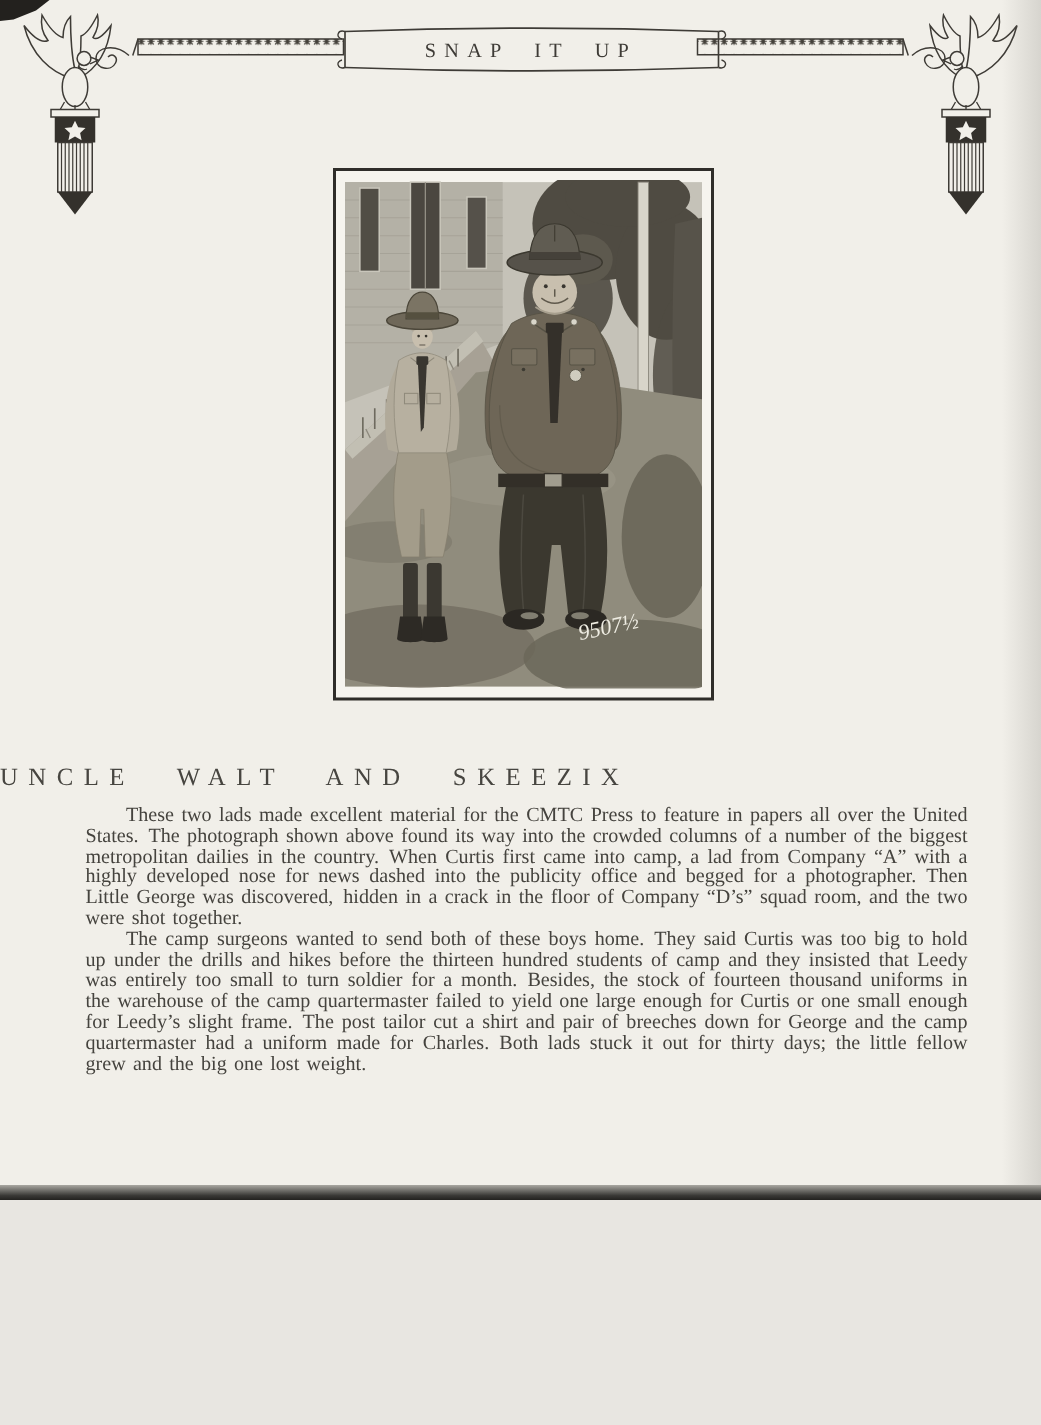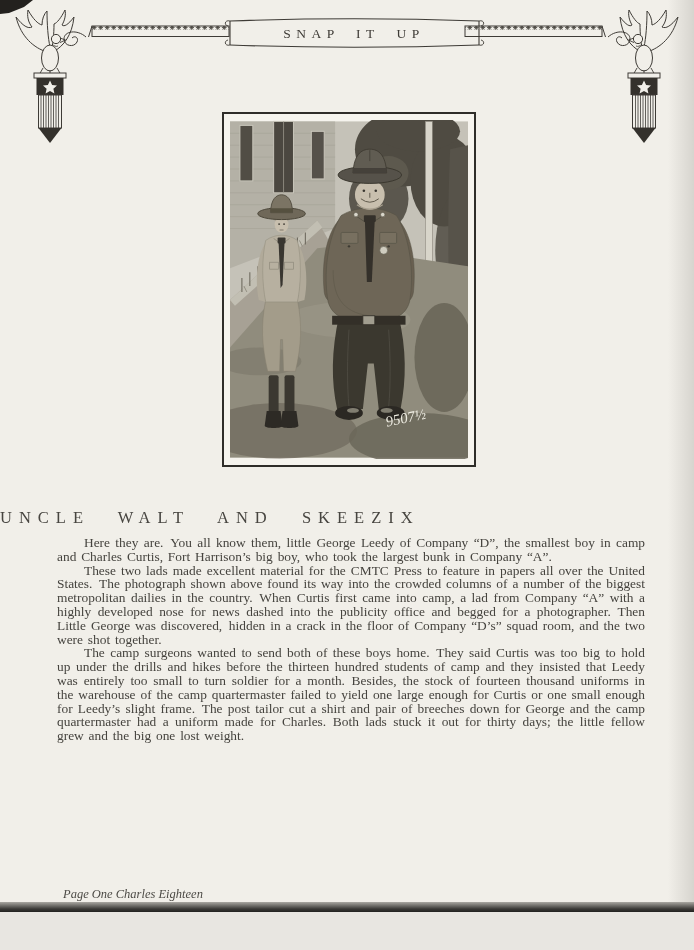--- a/index.html
+++ b/index.html
@@ -1,17 +1,17 @@
 <!DOCTYPE html>
 <html><head>
 <meta charset="utf-8">
 <style>
   html,body{margin:0;padding:0;background:#e8e6e1;}
   .page{
-    position:relative;width:694px;height:912px;margin:0 auto;
+    position:relative;width:694px;height:800px;margin:0 auto;
     background:#f1efe9;overflow:hidden;
     font-family:"Liberation Serif",serif;color:#3e3b36;
   }
   .edge-right{position:absolute;top:0;right:0;width:26px;height:950px;
     background:linear-gradient(to right,rgba(0,0,0,0),rgba(120,118,112,.22));pointer-events:none;}
   .edge-bottom{position:absolute;left:0;bottom:0;width:694px;height:10px;
     background:linear-gradient(to bottom,#a9a7a1,#3a3936 70%,#22211f);}
   svg{display:block;}
   .hdr{position:absolute;left:0;top:0;}
   .photo-frame{
@@ -196,21 +196,20 @@
         <rect x="124" y="47" width="34" height="5" fill="#45413a"></rect>
       </g>
 
       <text x="158" y="308" transform="rotate(-12 158 308)" font-size="15" font-style="italic" font-family="Liberation Serif, serif" fill="#eeece2">9507½</text>
     </svg>
   </figure>
 
   <h1 class="article-title" style="margin:0;font-weight:normal">UNCLE WALT AND SKEEZIX</h1>
 
   <div class="bodycopy">
-    <p>Here they are. You all know them, little George Leedy of Company “D”, the smallest boy in camp and Charles Curtis, Fort Harrison’s big boy, who took the largest bunk in Company “A”.</p>
     <p>These two lads made excellent material for the CMTC Press to feature in papers all over the United States. The photograph shown above found its way into the crowded columns of a number of the biggest metropolitan dailies in the country. When Curtis first came into camp, a lad from Company “A” with a highly developed nose for news dashed into the publicity office and begged for a photographer. Then Little George was discovered, hidden in a crack in the floor of Company “D’s” squad room, and the two were shot together.</p>
     <p>The camp surgeons wanted to send both of these boys home. They said Curtis was too big to hold up under the drills and hikes before the thirteen hundred students of camp and they insisted that Leedy was entirely too small to turn soldier for a month. Besides, the stock of fourteen thousand uniforms in the warehouse of the camp quartermaster failed to yield one large enough for Curtis or one small enough for Leedy’s slight frame. The post tailor cut a shirt and pair of breeches down for George and the camp quartermaster had a uniform made for Charles. Both lads stuck it out for thirty days; the little fellow grew and the big one lost weight.</p>
   </div>
 
   <div class="page-label">Page One Charles Eighteen</div>
 
   <svg class="ftr" width="694" height="52" viewBox="0 0 694 52">
     <defs>
       <g id="fhalf">
         <circle cx="27" cy="26" r="1.7" fill="#3e3b36"></circle>

